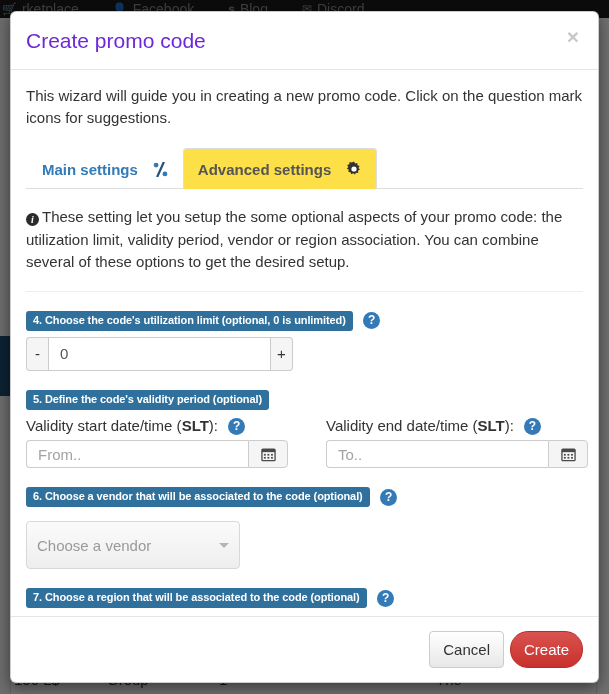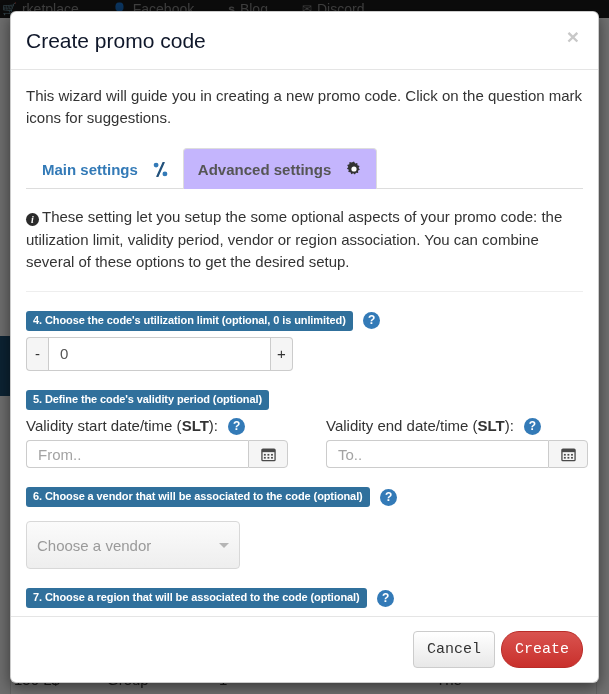--- a/index.html
+++ b/index.html
@@ -116,21 +116,21 @@
 
   .modal-header {
     position: relative;
     padding: 14px 15px 13px 15px;
     border-bottom: 1px solid #e5e5e5;
     flex: 0 0 auto;
   }
   .modal-title {
     font-size: 21px;
     font-weight: normal;
-    color: #0f172a;
+    color: #6d28d9;
     line-height: 1.42;
     margin: 0;
   }
   .modal-close {
     position: absolute;
     top: 10px;
     right: 14px;
     font-size: 21px;
     line-height: 1;
     color: #c8c8c8;
@@ -175,21 +175,21 @@
     border: 1px solid transparent;
     border-bottom: none;
     border-radius: 4px 4px 0 0;
     margin-bottom: -1px;
     line-height: 1.42;
     background: transparent;
   }
   .tab.inactive { color: #337ab7; }
   .tab.active {
     color: #555;
-    background: #c4b5fd;
+    background: #fde047;
     border-color: #ddd;
     border-bottom-color: #fff;
   }
   .tab-ico { display: inline-flex; align-items: center; }
 
   
   .info-block {
     display: block;
     font-size: 15px;
     color: #333;
@@ -368,21 +368,21 @@
     justify-content: flex-end;
     gap: 6px;
     box-sizing: border-box;
   }
   .btn {
     font-size: 15px;
     padding: 7px 13px;
     border-radius: 4px;
     cursor: pointer;
     line-height: 1.42;
-    font-family: Liberation Mono, monospace;
+    font-family: Liberation Sans, sans-serif;
     border: 1px solid;
   }
   .btn-default {
     background: linear-gradient(to bottom, #ffffff 0%, #e8e8e8 100%);
     border-color: #cccccc;
     color: #333;
   }
   .btn-danger {
     background: linear-gradient(to bottom, #d9534f 0%, #c9302c 100%);
     border-color: #b92c28;

